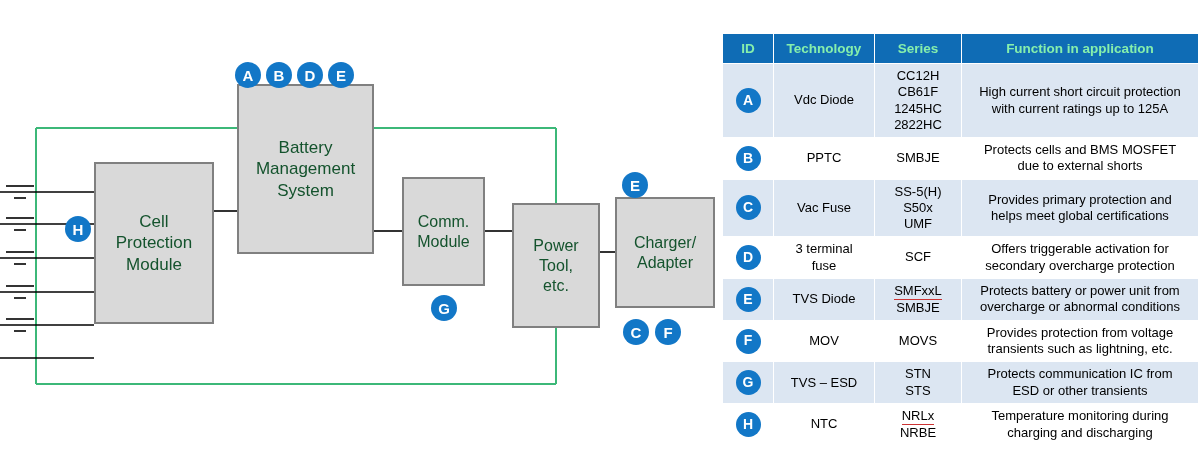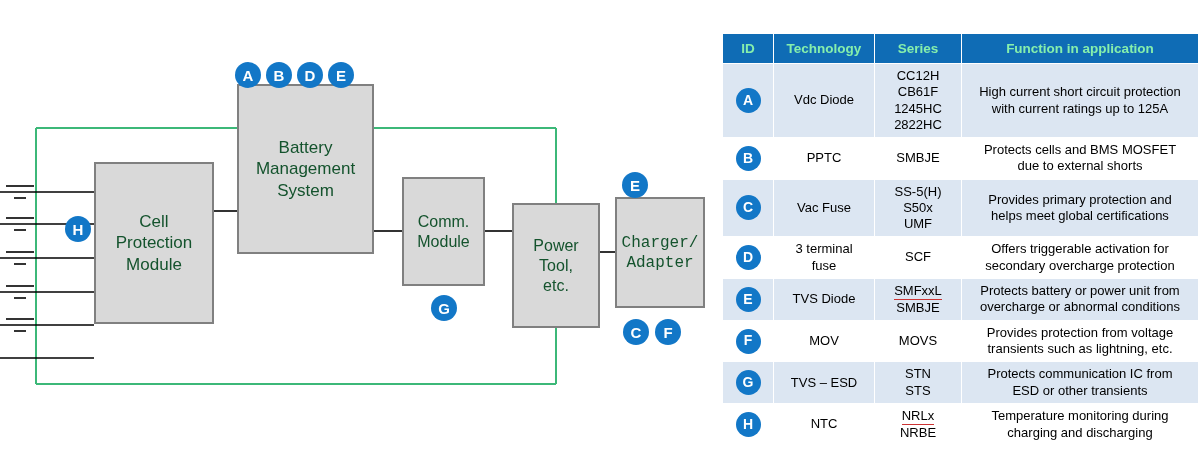--- a/index.html
+++ b/index.html
@@ -35,21 +35,21 @@
     font-size: 17px;
     line-height: 1.25;
     font-family: "Liberation Sans", sans-serif;
   }
   .block span { display: block; padding: 0 6px; }
 
   #blk-cell      { left: 94px;  top: 162px; width: 120px; height: 162px; }
   #blk-bms       { left: 237px; top: 84px;  width: 137px; height: 170px; }
   #blk-comm      { left: 402px; top: 177px; width: 83px;  height: 109px; align-items: center; }
   #blk-power     { left: 512px; top: 203px; width: 88px;  height: 125px; }
-  #blk-charger   { left: 615px; top: 197px; width: 90px;  height: 111px; font-family: Liberation Mono, monospace; }
+  #blk-charger   { left: 615px; top: 197px; width: 100px;  height: 111px; }
 
   #blk-bms span    { font-size: 17px; }
   #blk-cell span   { font-size: 17px; }
   #blk-comm span   { font-size: 16px; }
   #blk-power span  { font-size: 16px; }
   #blk-charger span{ font-size: 16px; }
 
   
   .badge {
     position: absolute;

